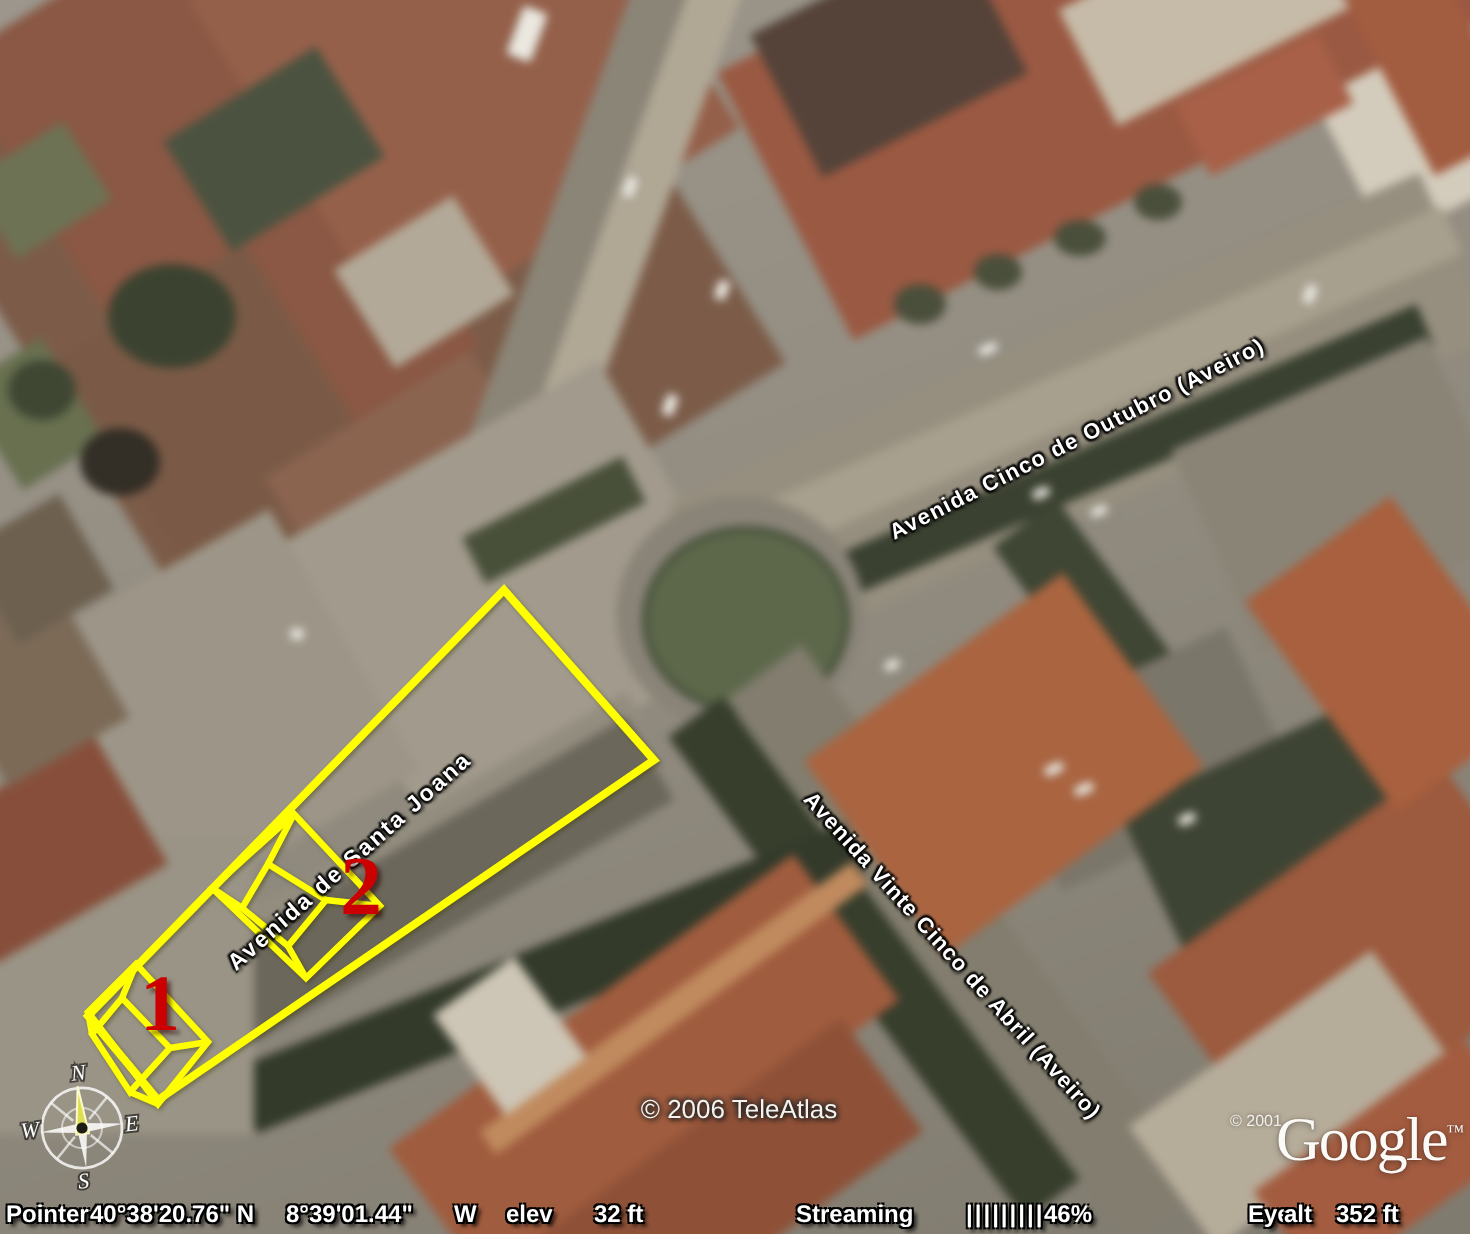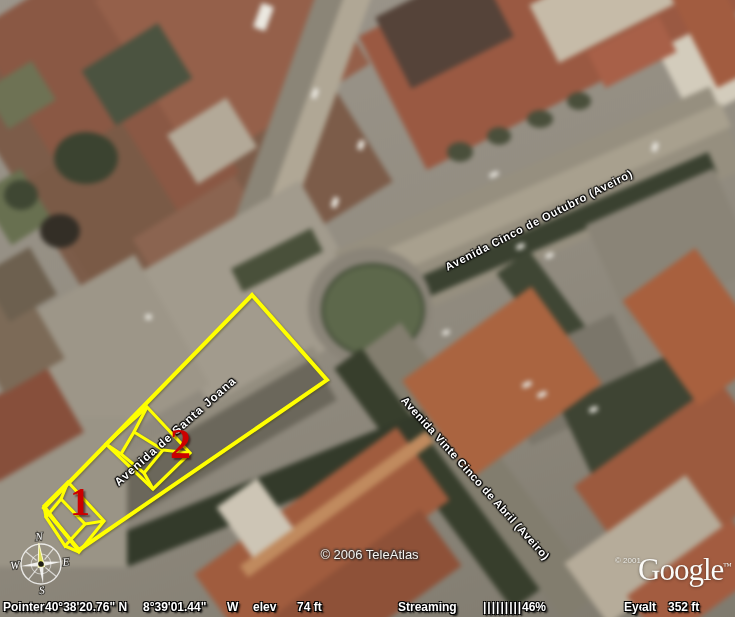--- a/index.html
+++ b/index.html
@@ -170,21 +170,21 @@
   <div class="attr attr1">© 2006 TeleAtlas</div>
   <div class="logo-c">© 2001</div>
   <div class="glogo"><span>Google</span><sup>™</sup></div>
 
   <div class="statusbar">
     <span style="left:3px">Pointer</span>
     <span style="left:45px">40°38'20.76" N</span>
     <span style="left:143px">8°39'01.44"</span>
     <span style="left:227px">W</span>
     <span style="left:253px">elev</span>
-    <span style="left:297px">74 ft</span>
+    <span style="left:297px">32 ft</span>
     <span style="left:398px">Streaming</span>
     <span style="left:483px" class="bars">|||||||||</span>
     <span style="left:522px">46%</span>
     <span style="left:624px">Eye</span>
     <span style="left:642px">alt</span>
     <span style="left:668px">352 ft</span>
   </div>
 </div>
 
 </body></html>

